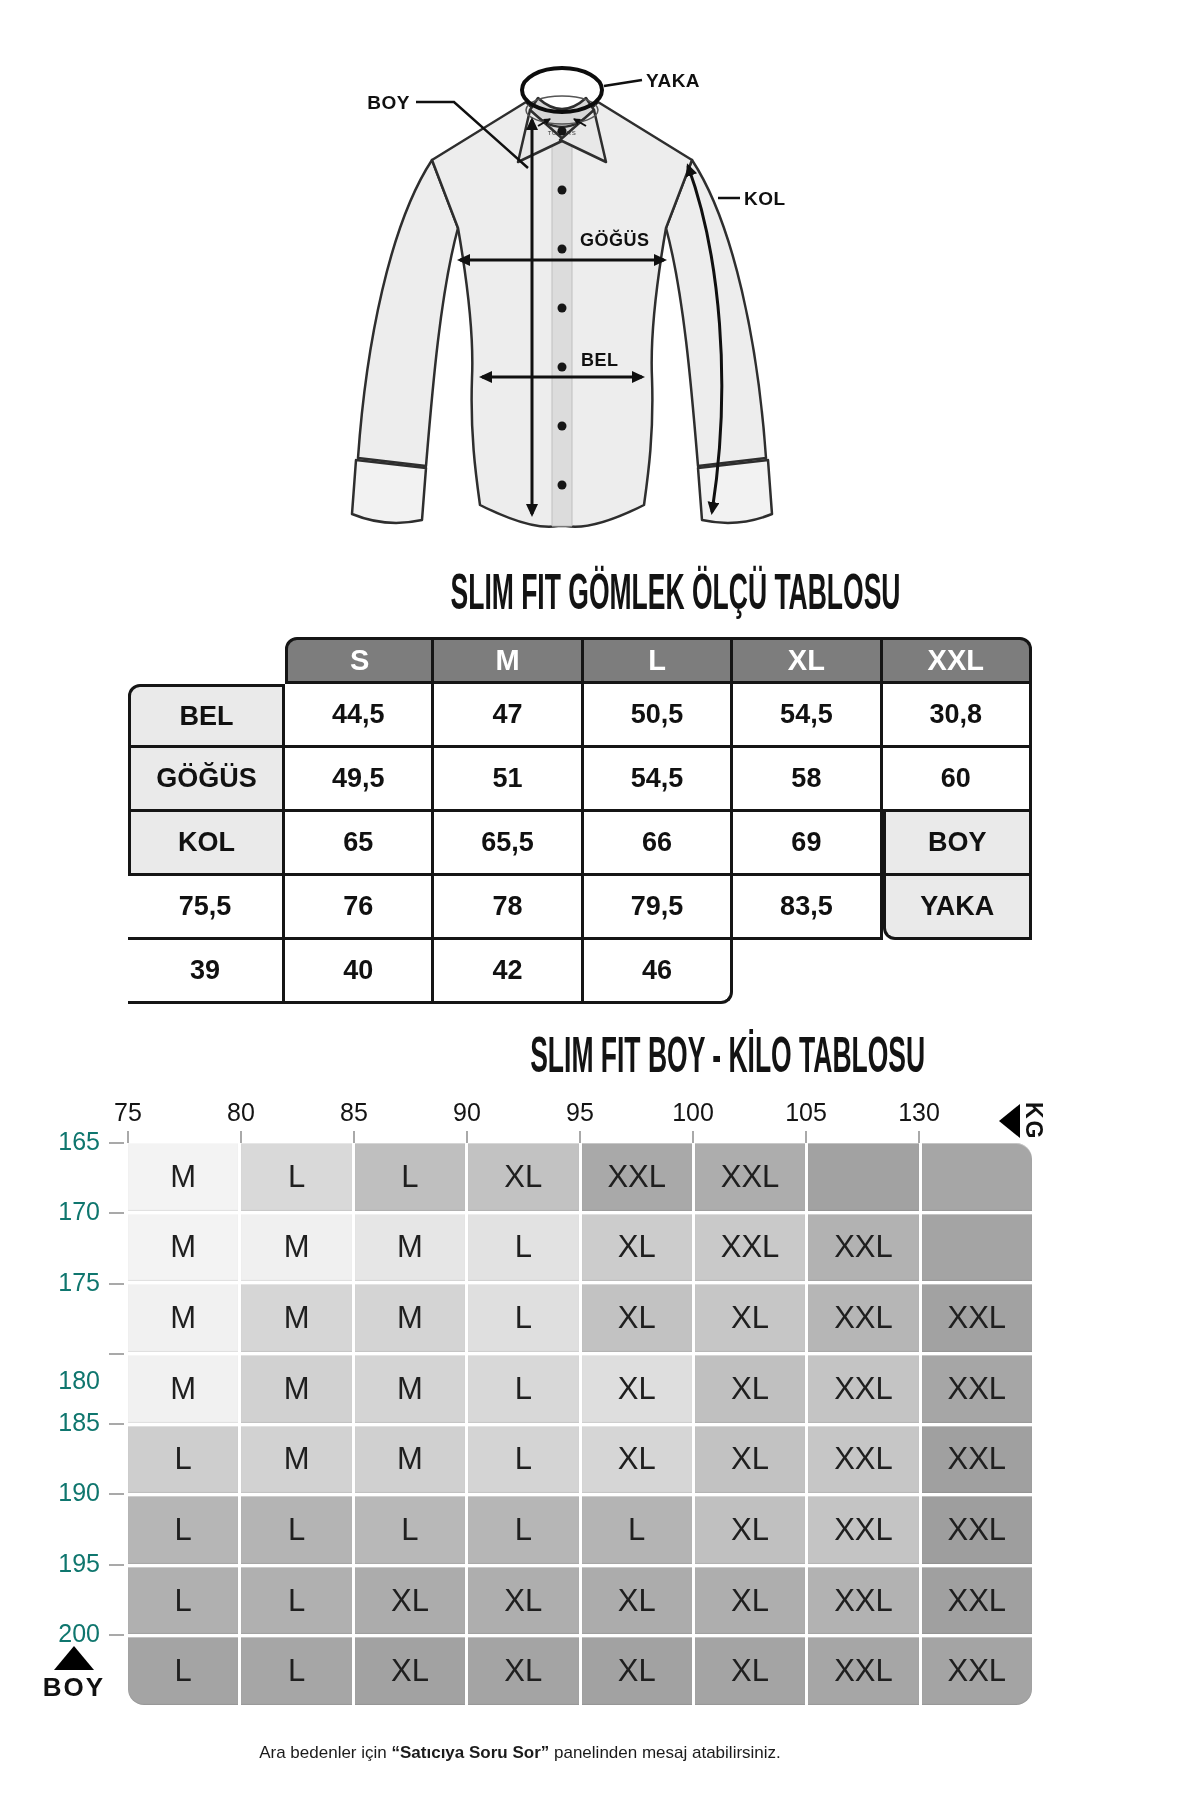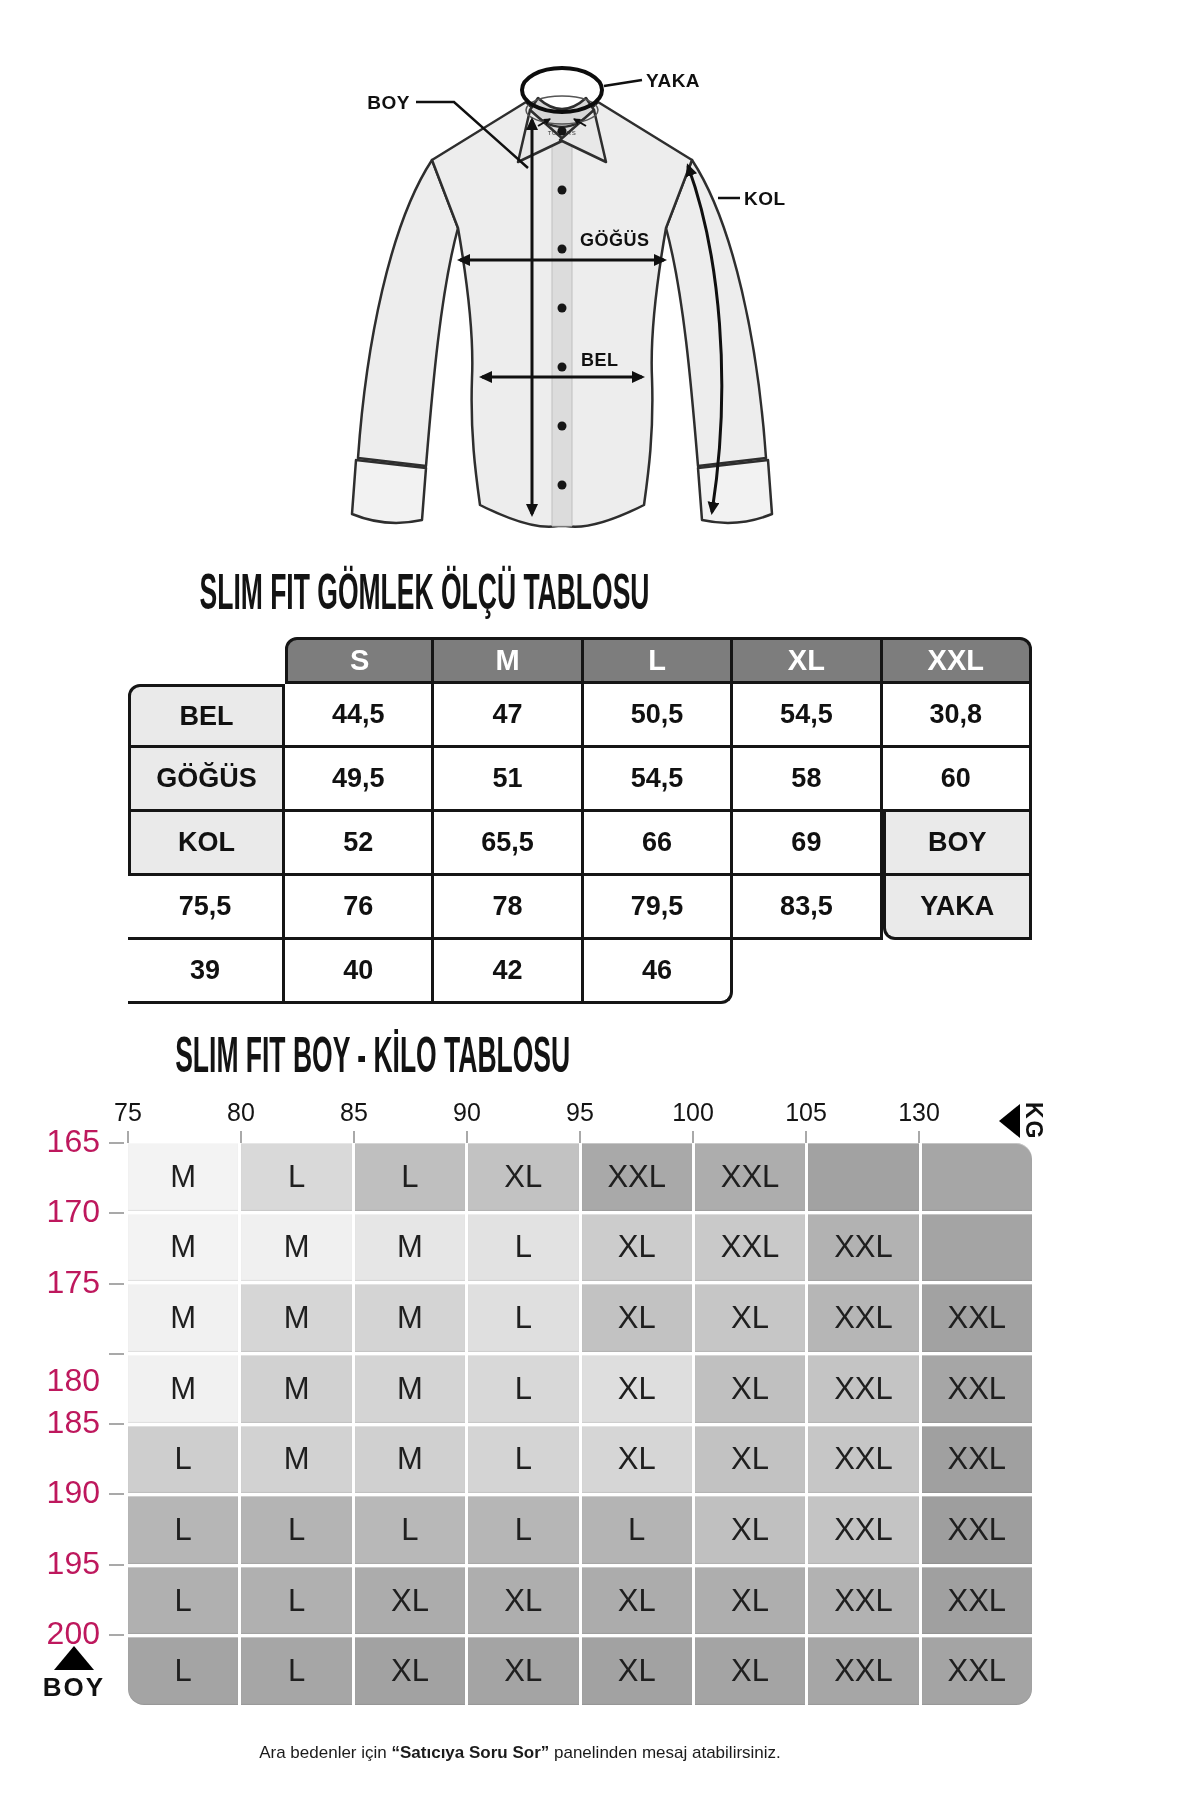--- a/index.html
+++ b/index.html
@@ -1,20 +1,20 @@
 <!DOCTYPE html>
 <html><head>
 <meta charset="utf-8">
 <style>
   html,body{margin:0;padding:0}
   body{width:1200px;height:1800px;position:relative;background:#fff;overflow:hidden;
        font-family:"Liberation Sans",sans-serif;color:#111}
 
   
-  .big-title{position:absolute;left:0;width:1100px;text-align:left;font-size:50px;
+  .big-title{position:absolute;left:0;width:1100px;text-align:right;font-size:50px;
              font-weight:bold;color:#131313;line-height:1;white-space:nowrap}
   .big-title>span{display:inline-block;transform:scaleX(.53);transform-origin:center}
   #title1{top:567px}
   #title2{top:1030px}
 
   
   #size-table{position:absolute;left:128px;top:637px;width:904px;display:grid;
               grid-template-columns:157px repeat(5,1fr);grid-template-rows:47px repeat(5,64px)}
   #size-table div{display:flex;align-items:center;justify-content:center}
   .t-corner{background:transparent}
@@ -37,21 +37,21 @@
            box-shadow:inset 0 1px 0 rgba(255,255,255,.35),inset 0 -1px 1px rgba(0,0,0,.08)}
   .c-tr{border-top-right-radius:16px}
   .c-bl{border-bottom-left-radius:16px}
   .c-br{border-bottom-right-radius:16px}
 
   
   #kg-axis{position:absolute;left:128px;top:1098px;width:904px;height:45px}
   .kx-num{position:absolute;top:0;transform:translateX(-50%);font-size:25px;color:#141414}
   .kx-tick{position:absolute;bottom:0;width:2px;height:12px;background:#a9a9a9;transform:translateX(-50%)}
   #boy-axis{position:absolute;left:36px;top:1143px;width:88px;height:562px}
-  .by-num{position:absolute;right:24px;transform:translateY(-54%);font-size:32px;color:#be185d}
+  .by-num{position:absolute;right:24px;transform:translateY(-54%);font-size:25px;color:#0f766e}
   .by-tick{position:absolute;right:0;width:15px;height:2px;background:#a9a9a9;transform:translateY(-50%)}
 
   
   #kg-marker{position:absolute;left:999px;top:1097px;height:48px;display:flex;align-items:center;gap:2px}
   .tri-left{width:0;height:0;border-top:17px solid transparent;border-bottom:17px solid transparent;
             border-right:21px solid #000}
   #kg-marker .axis-word{writing-mode:vertical-rl;font-weight:bold;font-size:23px;letter-spacing:2px;line-height:1}
   #boy-marker{position:absolute;left:38px;top:1646px;width:72px;text-align:center}
   .tri-up{width:0;height:0;border-left:20px solid transparent;border-right:20px solid transparent;
           border-bottom:24px solid #000;margin:0 auto 2px auto}
@@ -149,21 +149,21 @@
     <div class="t-val">50,5</div>
     <div class="t-val">54,5</div>
     <div class="t-val">30,8</div>
     <div class="t-label">GÖĞÜS</div>
     <div class="t-val">49,5</div>
     <div class="t-val">51</div>
     <div class="t-val">54,5</div>
     <div class="t-val">58</div>
     <div class="t-val">60</div>
     <div class="t-label">KOL</div>
-    <div class="t-val">52</div>
+    <div class="t-val">65</div>
     <div class="t-val">65,5</div>
     <div class="t-val">66</div>
     <div class="t-val">69</div>
     <div class="t-label">BOY</div>
     <div class="t-val">75,5</div>
     <div class="t-val">76</div>
     <div class="t-val">78</div>
     <div class="t-val">79,5</div>
     <div class="t-val">83,5</div>
     <div class="t-label l-last">YAKA</div>

